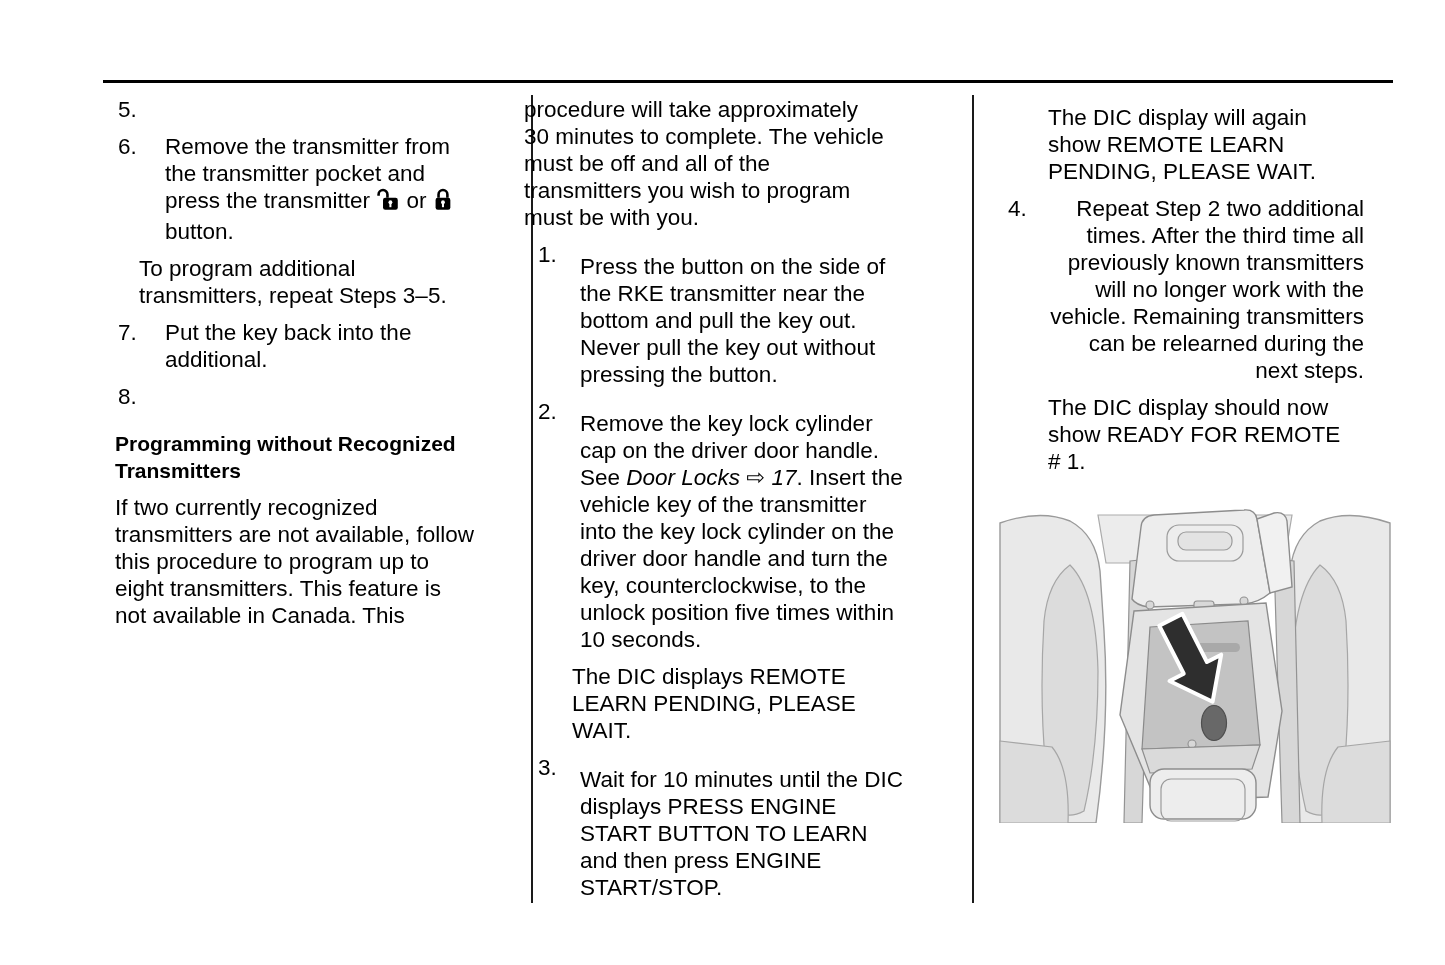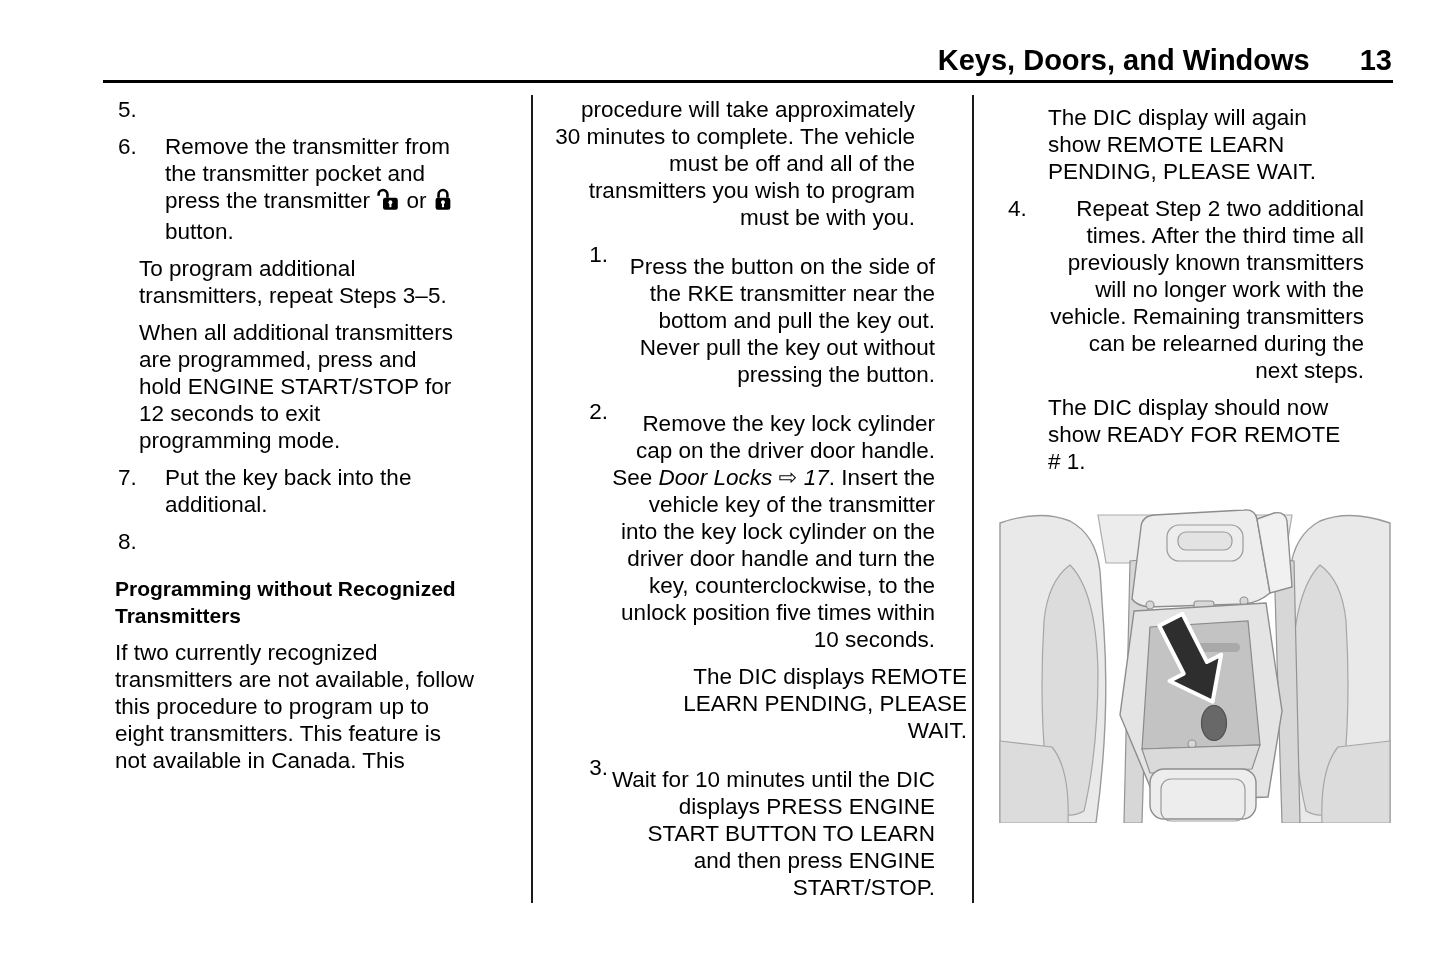--- a/index.html
+++ b/index.html
@@ -10,31 +10,31 @@
   .pg-header{position:absolute;top:44px;right:53px;display:flex;gap:50px;
              font-weight:bold;font-size:29px;line-height:32px;}
   .rule{position:absolute;left:103px;top:80px;width:1290px;height:3px;background:var(--c-rule,#000);}
   
   .vrule{position:absolute;top:95px;width:2px;height:808px;background:var(--c-divider,#1a1a1a);}
   .vrule1{left:531px;}
   .vrule2{left:972px;}
   
   .col{position:absolute;top:96px;}
   .col1{left:115px;width:392px;}
-  .col2{left:552px;width:396px;text-align:right;}
+  .col2{left:524px;width:396px;}
   .col3{left:998px;width:394px;margin-top:8px;}
   .step{display:flex;margin-top:10px;}
   .first{margin-top:0 !important;}
   .num{flex:none;}
   .txt{flex:none;}
   p{margin:10px 0 0 0;}
   .para{width:363px;}
   .cont{margin-top:10px;}
   .col1 .step{padding-left:3px;}  .col1 .num{width:47px;} .col1 .txt{width:318px;} .col1 .cont{margin-left:24px;width:318px;}
-  .col2 .step{padding-left:14px;} .col2 .num{width:42px;} .col2 .txt{width:327px;margin-top:12px;} .col2 .cont{margin-left:88px;width:327px;}
+  .col2 .step{padding-left:14px;} .col2 .num{width:42px;} .col2 .txt{width:327px;margin-top:12px;} .col2 .cont{margin-left:48px;width:327px;}
   .col3 .step{padding-left:10px;} .col3 .num{width:40px;} .col3 .txt{width:316px;text-align:right;} .col3 .cont{margin-left:50px;width:316px;}
   .subhead{margin:20px 0 10px 0;font-size:21px;line-height:27px;font-weight:bold;width:375px;}
   .italic{font-style:italic;}
   .inline-icon{display:inline-block;vertical-align:-4px;}
   .inline-icon svg{height:24px;width:auto;display:inline-block;}
   .inline-icon.glyph{vertical-align:0;font-style:normal;}
   
   .illustration{display:block;margin-top:26px;}
   .il-seat{fill:var(--c-seat-fill,#e9e9e9);stroke:var(--c-seat-line,#9a9a9a);stroke-width:1.4;}
   .il-seat-shade{fill:#dcdcdc;stroke:#a6a6a6;stroke-width:1.2;}
@@ -50,24 +50,20 @@
   .il-detail{fill:#d8d8d8;stroke:#909090;stroke-width:1.1;}
   .il-line{fill:none;stroke:#9b9b9b;stroke-width:1.2;}
   .il-handle{fill:#e3e3e3;stroke:#9b9b9b;stroke-width:1.2;}
   .il-lip{fill:#dadada;stroke:#8d8d8d;stroke-width:1.2;}
 </style>
 </head>
 <body>
 
 <div class="page">
 
-  <div class="pg-header">
-    <span>Keys, Doors, and Windows</span>
-    <span>13</span>
-  </div>
   <div class="rule"></div>
 
   <div class="col col1">
     <div class="step first">
       <span class="num">5.</span>
     </div>
     <div class="step">
       <span class="num">6.</span>
       <span class="txt"><span>Remove the transmitter from the transmitter pocket and press the transmitter </span><span class="inline-icon"><svg viewBox="0 0 26 26">
               <path d="M2.8 8.4 V7 a4.8 4.8 0 0 1 9.6 0 V10.6" fill="none" stroke="#000" stroke-width="2.8"></path>
@@ -75,21 +71,20 @@
               <circle cx="15.6" cy="15.4" r="2.1" fill="#fff"></circle>
               <rect x="14.5" y="15.8" width="2.2" height="5" fill="#fff"></rect>
             </svg></span><span> or </span><span class="inline-icon"><svg viewBox="0 0 22 26">
               <path d="M6 10.6 V7 a4.8 4.8 0 0 1 9.6 0 V10.6" fill="none" stroke="#000" stroke-width="2.8"></path>
               <rect x="2.8" y="10.6" width="16" height="13" rx="2.4" fill="#000"></rect>
               <circle cx="10.8" cy="15.4" r="2.1" fill="#fff"></circle>
               <rect x="9.7" y="15.8" width="2.2" height="5" fill="#fff"></rect>
             </svg></span><span> button.</span></span>
     </div>
     <p class="cont">To program additional transmitters, repeat Steps 3–5.</p>
-    <p class="cont">When all additional transmitters are programmed, press and hold ENGINE START/STOP for 12&nbsp;seconds to exit programming mode.</p>
     <div class="step">
       <span class="num">7.</span>
       <span class="txt">Put the key back into the additional.</span>
     </div>
     <div class="step">
       <span class="num">8.</span>
     </div>
     <h2 class="subhead">Programming without Recognized Transmitters</h2>
     <p class="para">If two currently recognized transmitters are not available, follow this procedure to program up to eight transmitters. This feature is not available in Canada. This</p>
   </div>

